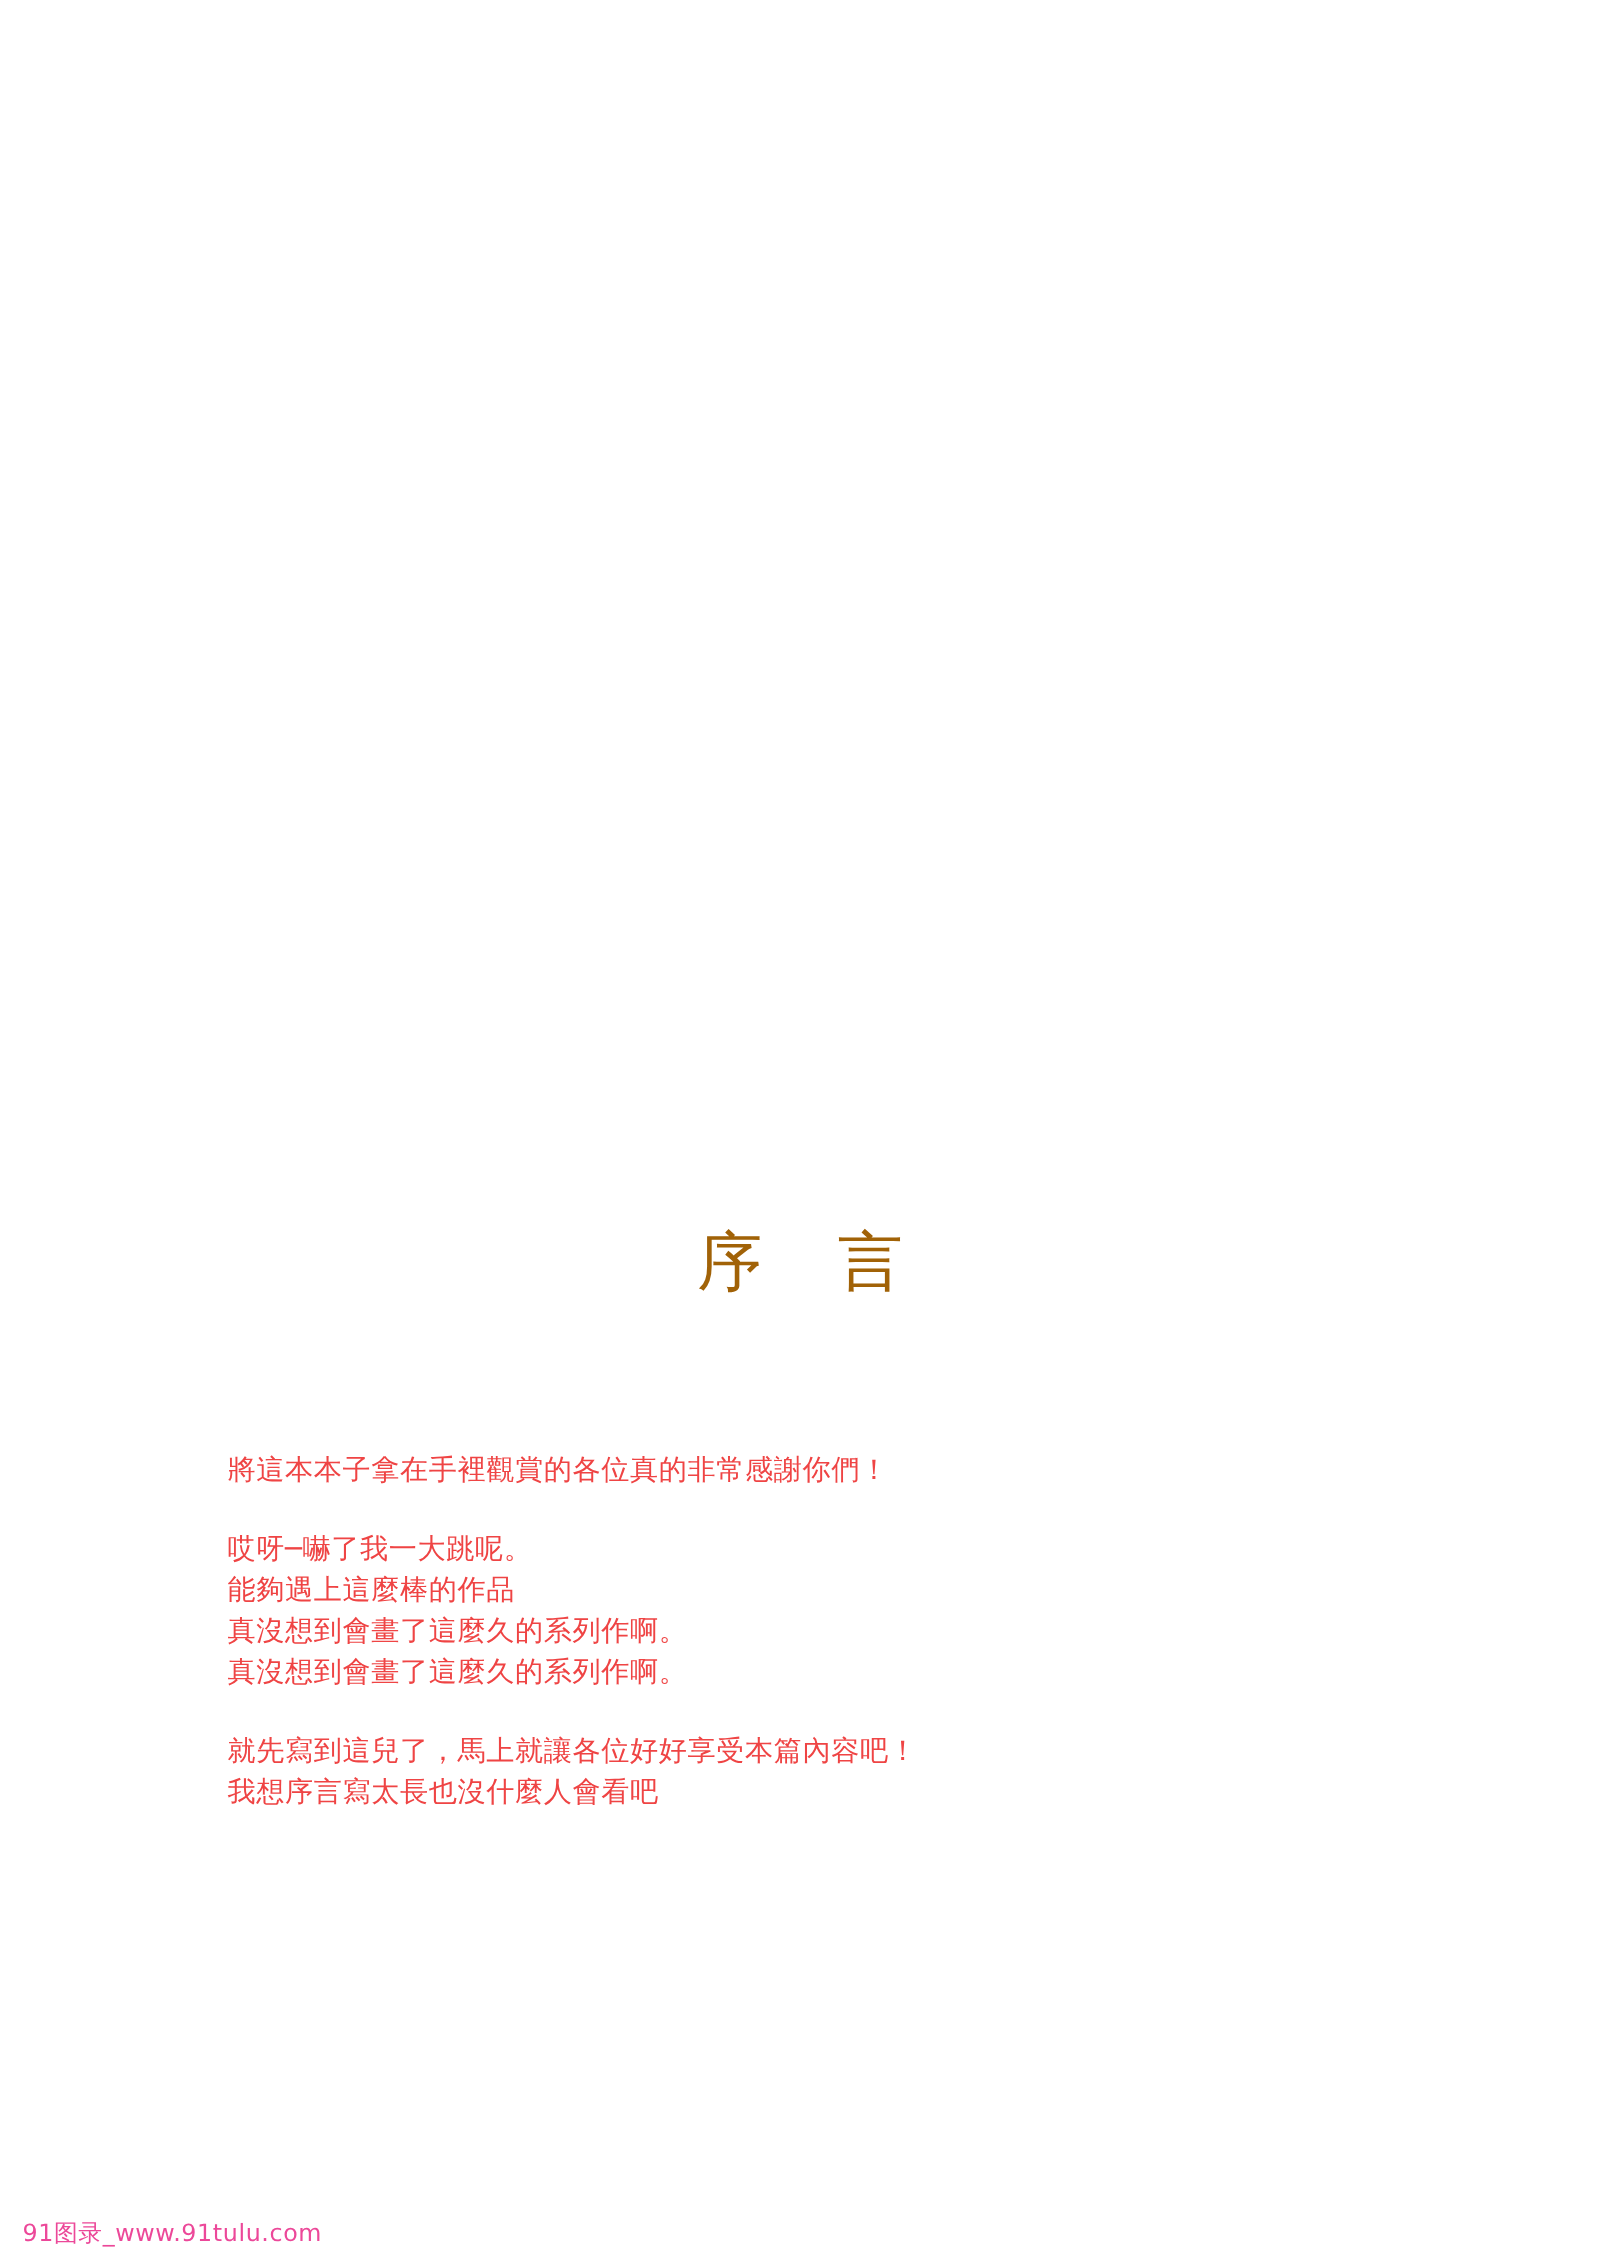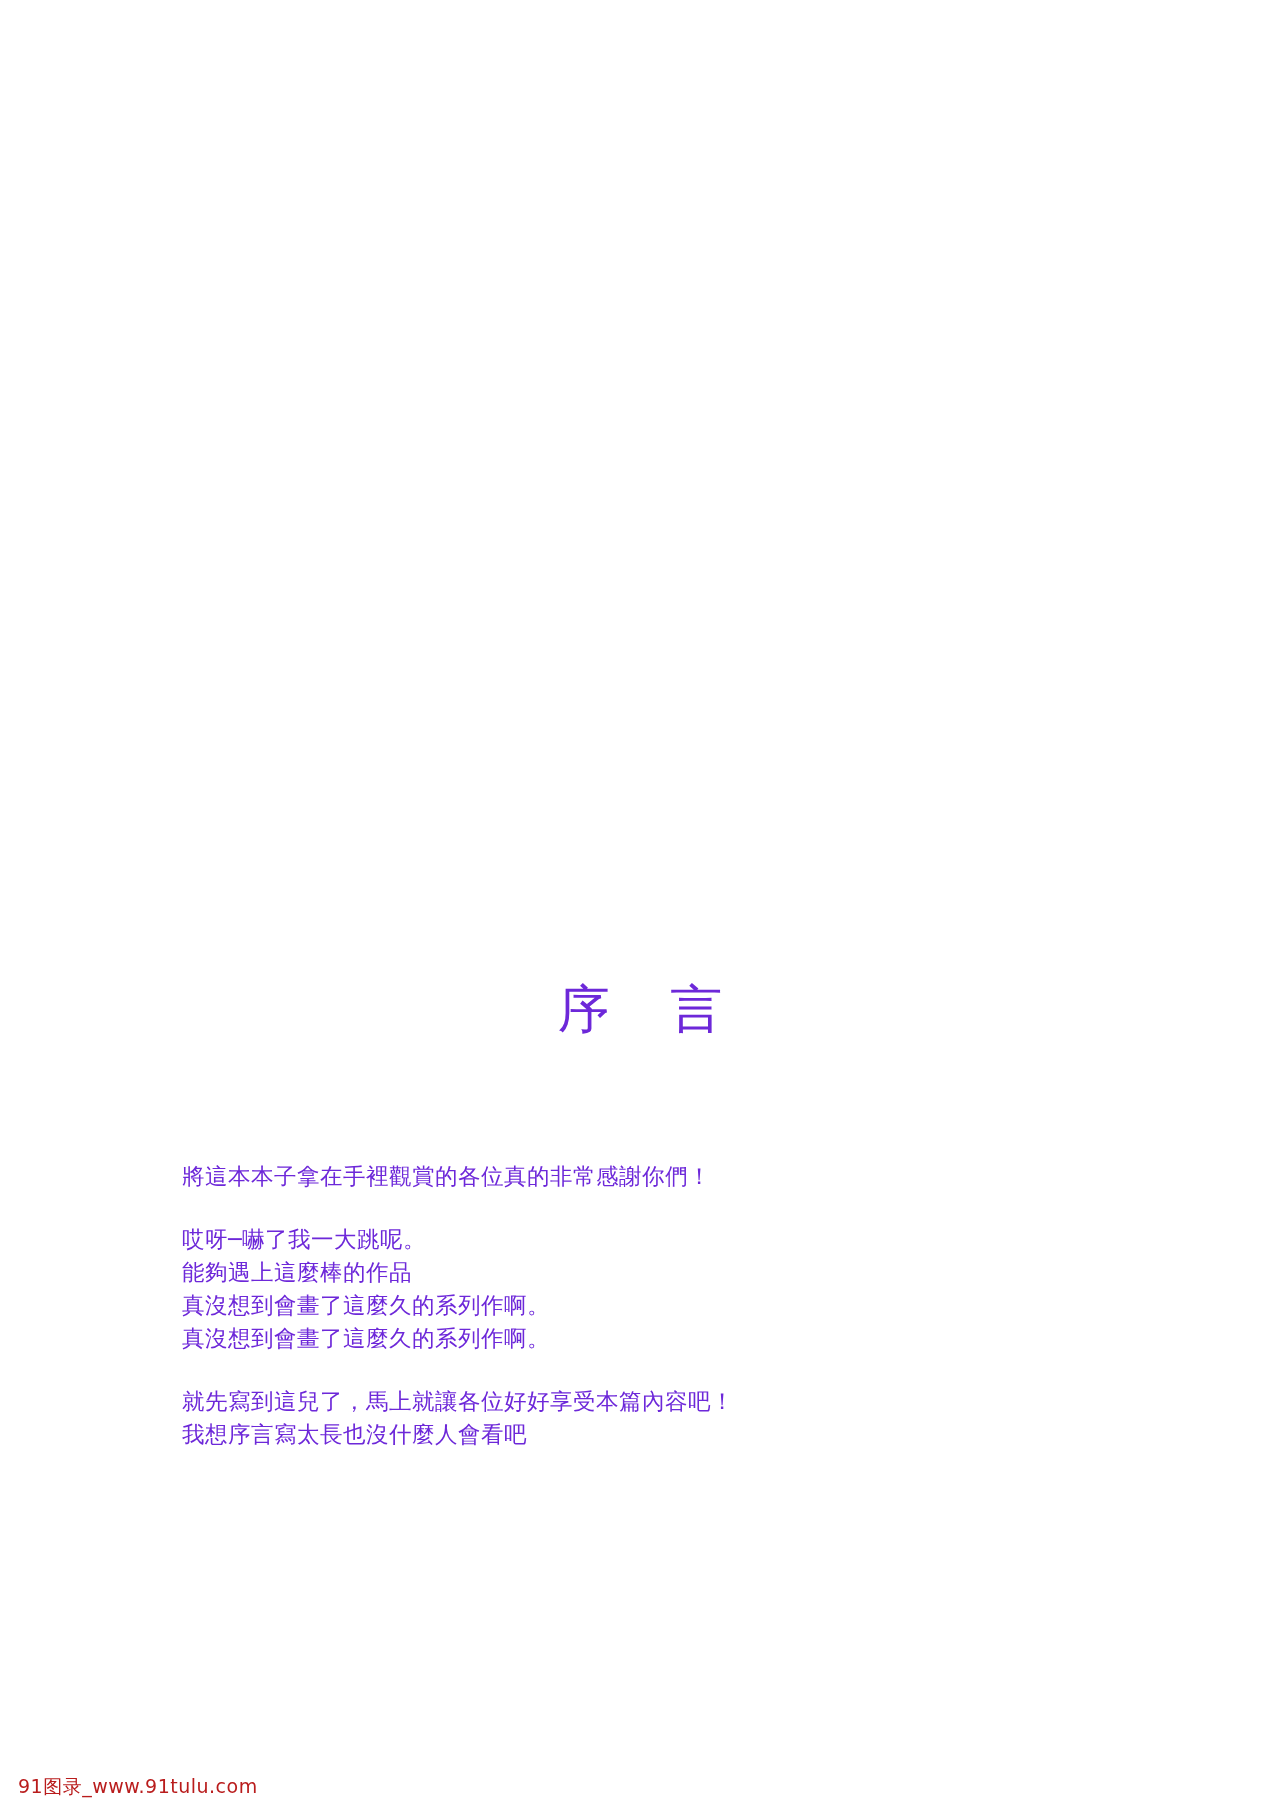--- a/index.html
+++ b/index.html
@@ -27,32 +27,32 @@
   
   .doc-title {
     position: absolute;
     left: 0;
     top: 975px;
     width: 1280px;
     text-align: center;
     font-family: "DejaVu Sans", sans-serif;
     font-size: 52px;
     letter-spacing: 22px;
-    color: #6d28d9;
+    color: #a16207;
     font-weight: 500;
     text-indent: 22px;
   }
 
   
   .body-block {
     position: absolute;
     left: 182px;
     top: 1160px;
     width: 900px;
-    color: #6d28d9;
+    color: #ef4444;
     font-size: 22.5px;
     line-height: 33px;
     font-family: "DejaVu Sans", sans-serif;
     letter-spacing: 0.5px;
   }
 
   .para {
     margin: 0 0 30px 0;
   }
   .para:last-child {
@@ -63,21 +63,21 @@
     white-space: nowrap;
   }
 
   
   .watermark {
     position: absolute;
     left: 18px;
     bottom: 14px;
     font-family: "DejaVu Sans", sans-serif;
     font-size: 19px;
-    color: #b91c1c;
+    color: #ec4899;
     letter-spacing: 0.5px;
     user-select: none;
   }
 </style>
 </head>
 <body>
 
 <div class="page">
 
   <div class="doc-title">序 言</div>

